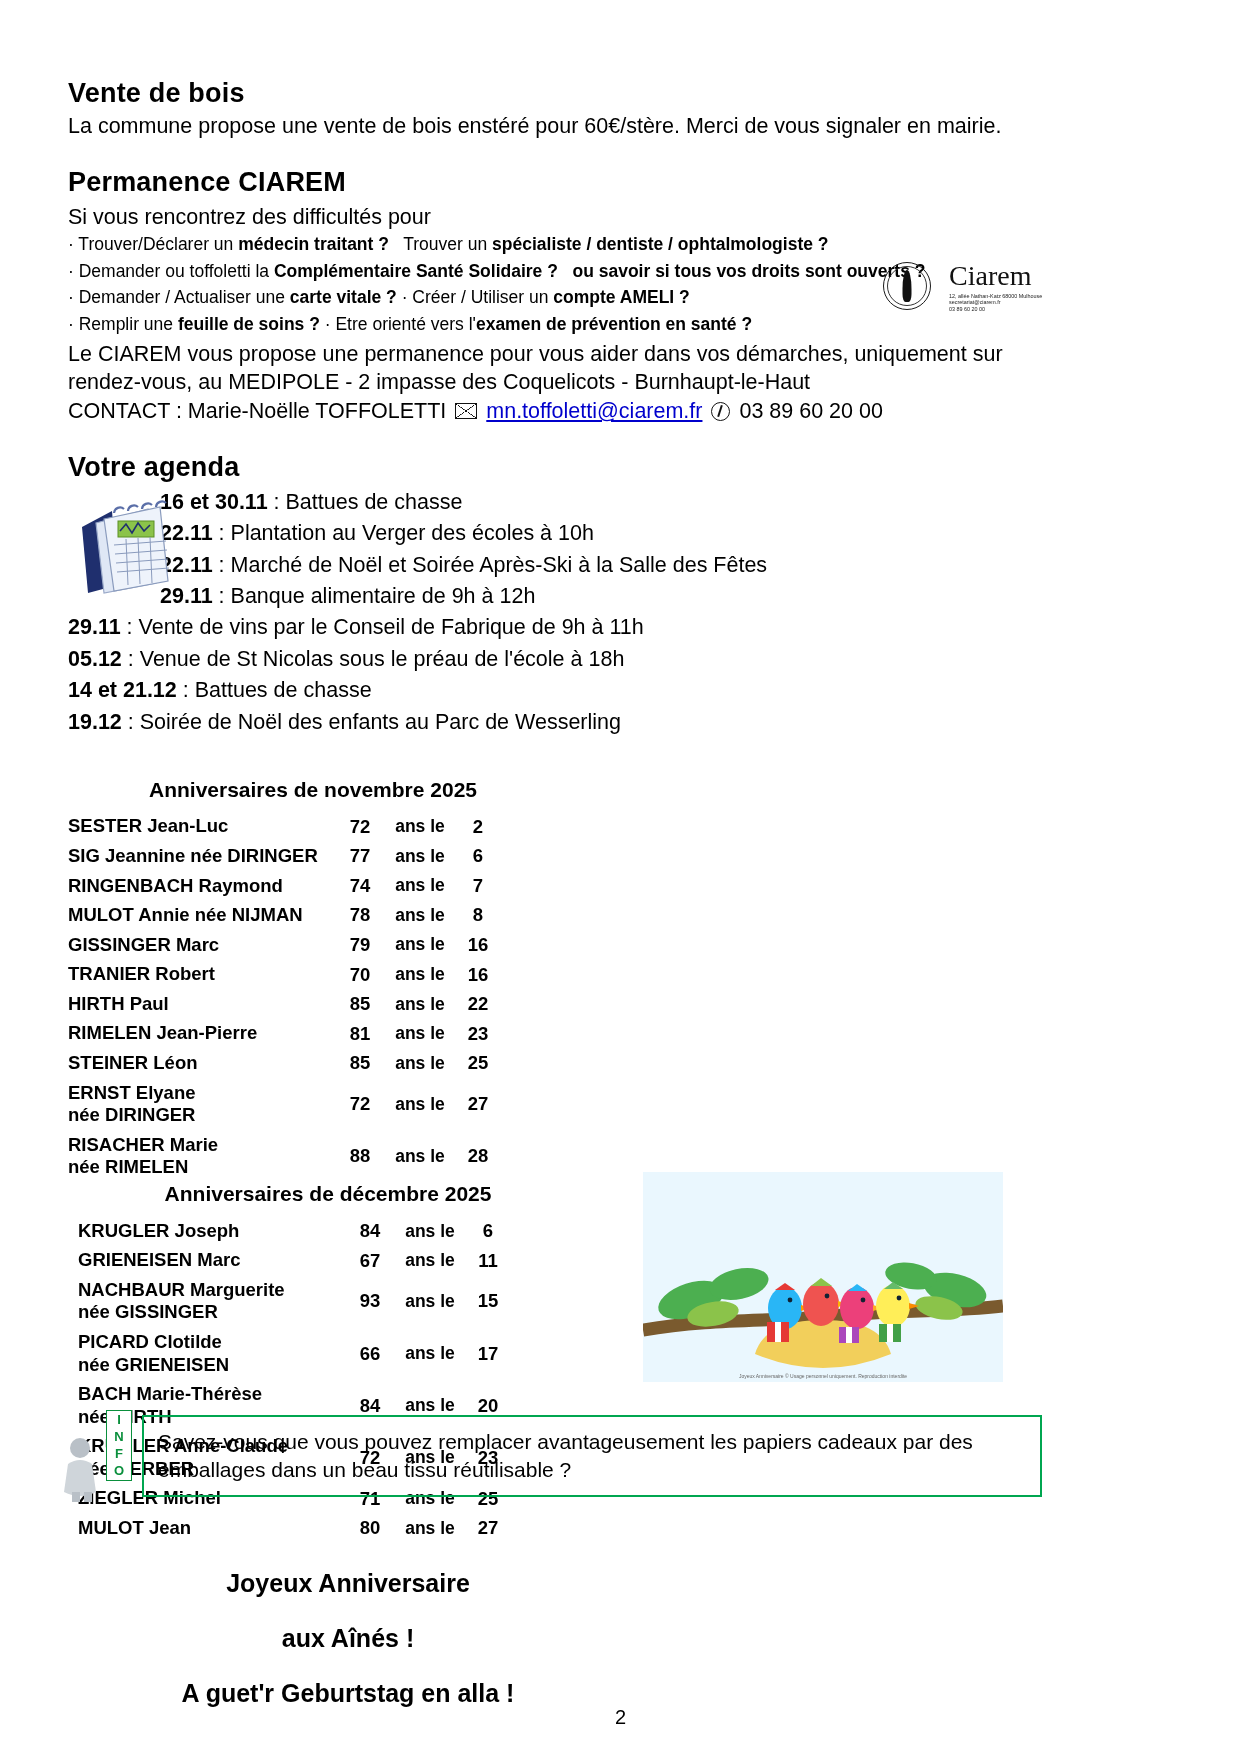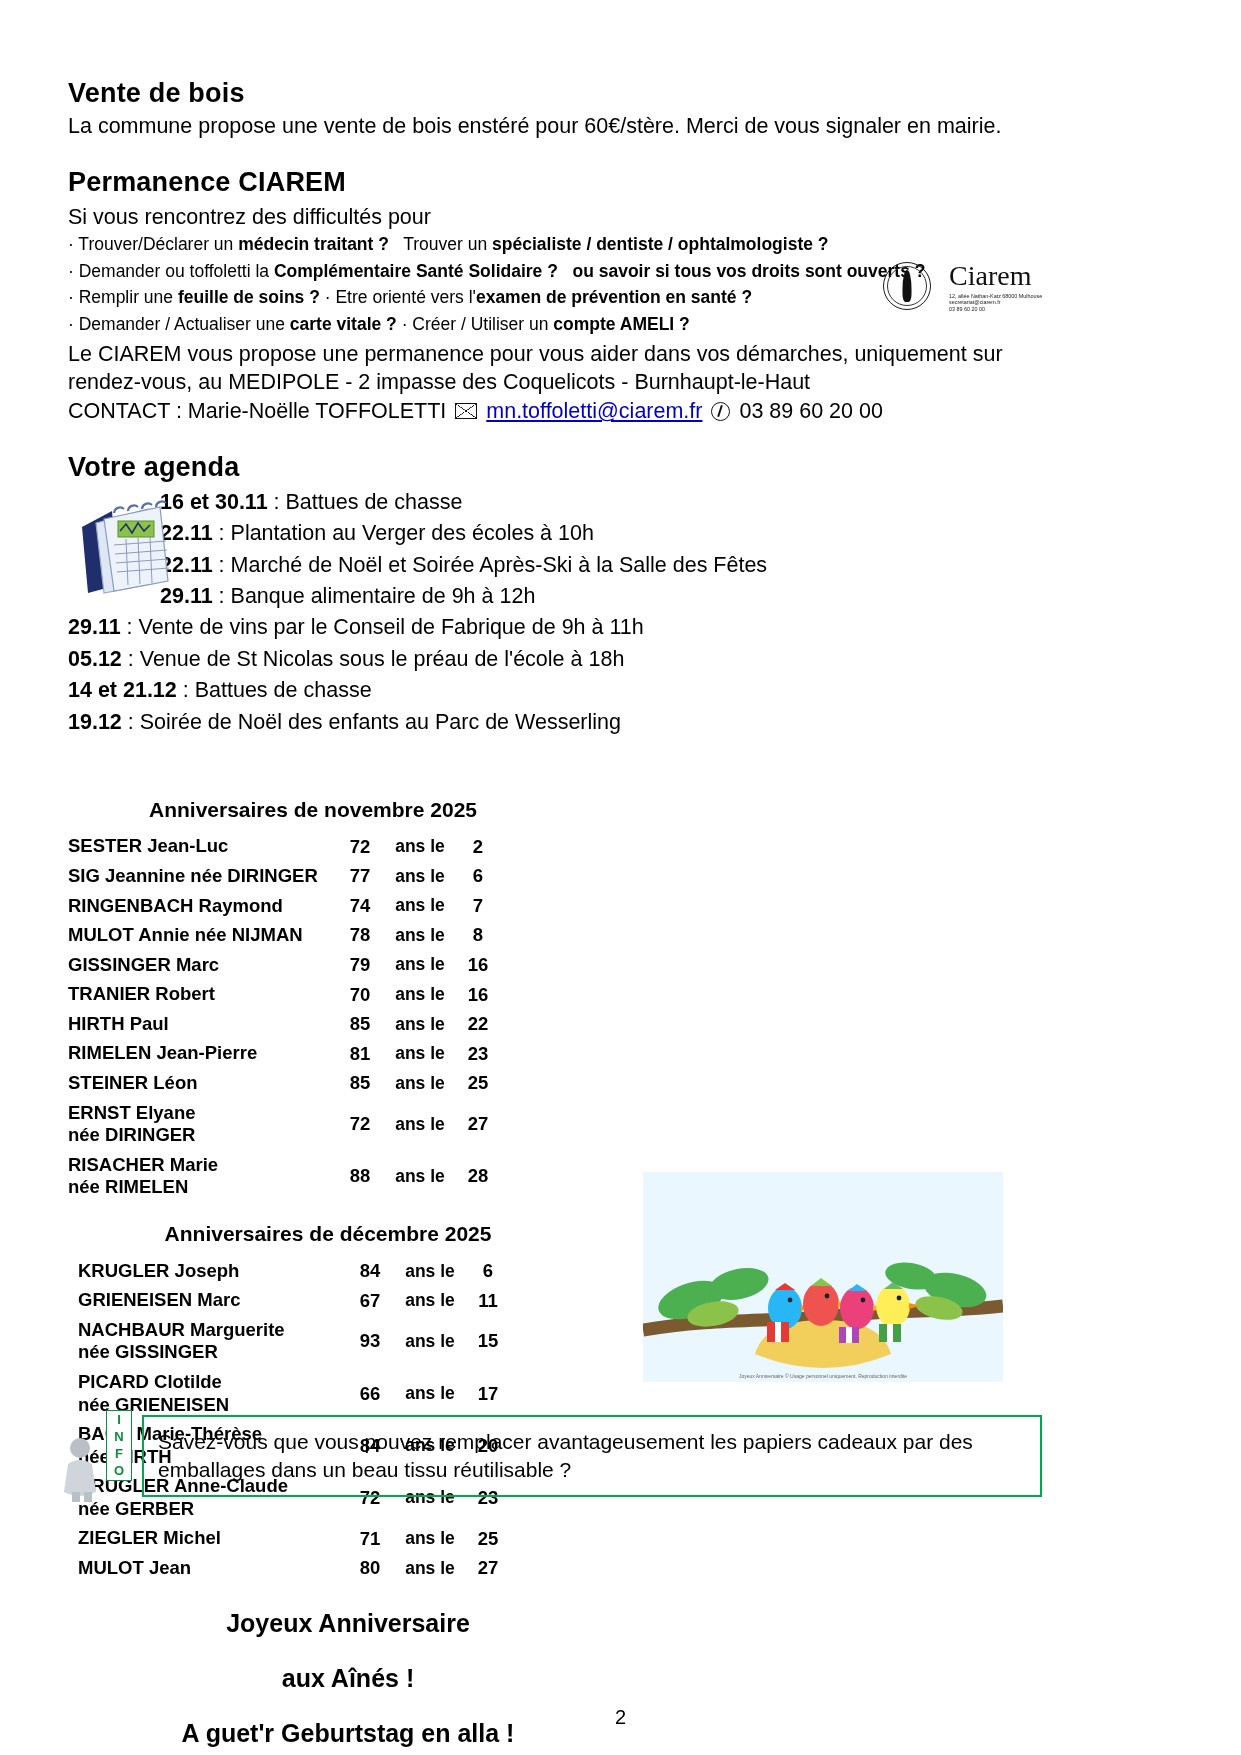--- a/index.html
+++ b/index.html
@@ -39,21 +39,21 @@
   .ciarem-word{font-family:"Liberation Serif", serif;font-size:28px;line-height:1;color:#111;}
   .ciarem-sub{font-size:5.4px;line-height:1.25;color:#222;margin-top:3px;}
 
   
   .agenda-indent{margin-left:92px;}
   .agenda-line{font-size:21.5px;line-height:1.46;margin:0;}
   .cal-icon{position:absolute;left:6px;top:10px;width:112px;height:100px;}
 
   
   .bdays{position:relative;margin-top:40px;}
-  .bcol{display:inline-block;vertical-align:top;margin-top:20px;}
+  .bcol{display:inline-block;vertical-align:top;}
   .btitle{font-size:21px;font-weight:bold;text-align:center;margin-bottom:10px;}
   table.bt{border-collapse:collapse;font-size:18.5px;font-weight:bold;}
   table.bt td{padding:3.5px 0;vertical-align:middle;}
   td.nm{width:268px;padding-right:6px;line-height:1.22;}
   td.ag{width:48px;text-align:center;}
   td.lb{width:72px;text-align:center;font-size:17.5px;}
   td.dy{width:44px;text-align:center;}
   .nm2{display:block;}
 
   
@@ -128,24 +128,24 @@
 
       <p class="body-line" style="margin-top:6px;">Si vous rencontrez des difficultés pour</p>
 
       <p class="small-line">
         <span>· Trouver/Déclarer un </span><b>médecin traitant ?</b><span style="white-space:pre">   Trouver un </span><b>spécialiste / dentiste / ophtalmologiste ?</b>
       </p>
       <p class="small-line">
         <span>· Demander ou toffoletti la </span><b>Complémentaire Santé Solidaire ?</b><span style="white-space:pre">   </span><b>ou savoir si tous vos droits sont ouverts ?</b>
       </p>
       <p class="small-line">
-        <span>· Remplir une </span><b>feuille de soins ?</b><span style="white-space:pre"> · Etre orienté vers l'</span><b>examen de prévention en santé ?</b>
+        <span>· Demander / Actualiser une </span><b>carte vitale ?</b><span style="white-space:pre"> · Créer / Utiliser un </span><b>compte AMELI ?</b>
       </p>
       <p class="small-line">
-        <span>· Demander / Actualiser une </span><b>carte vitale ?</b><span style="white-space:pre"> · Créer / Utiliser un </span><b>compte AMELI ?</b>
+        <span>· Remplir une </span><b>feuille de soins ?</b><span style="white-space:pre"> · Etre orienté vers l'</span><b>examen de prévention en santé ?</b>
       </p>
 
       <p class="body-line" style="margin-top:4px;">Le CIAREM vous propose une permanence pour vous aider dans vos démarches, uniquement sur</p>
       <p class="body-line">rendez-vous, au MEDIPOLE - 2 impasse des Coquelicots - Burnhaupt-le-Haut</p>
 
       <p class="body-line" style="margin-top:2px;">
         <span>CONTACT : Marie-Noëlle TOFFOLETTI</span>
         <span class="envelope"></span>
         <a class="mail" href="#">mn.toffoletti@ciarem.fr</a>
         <span class="phone"></span>

